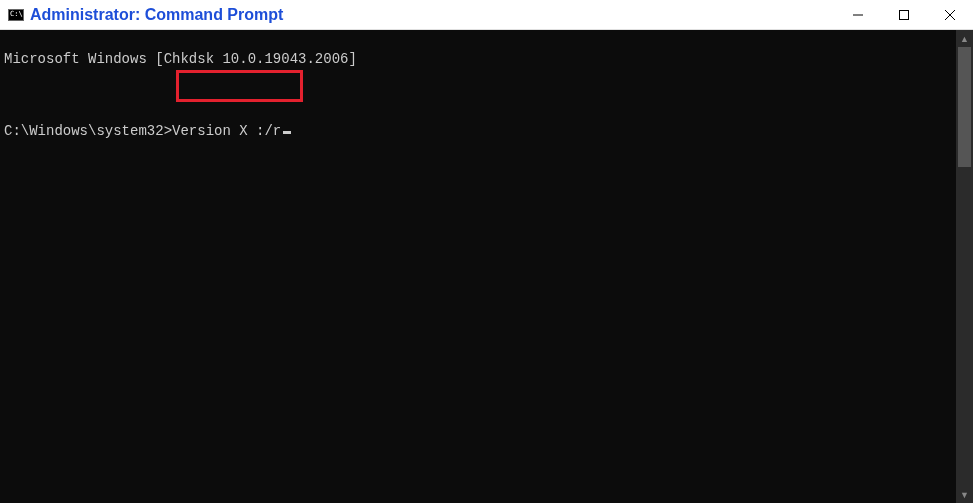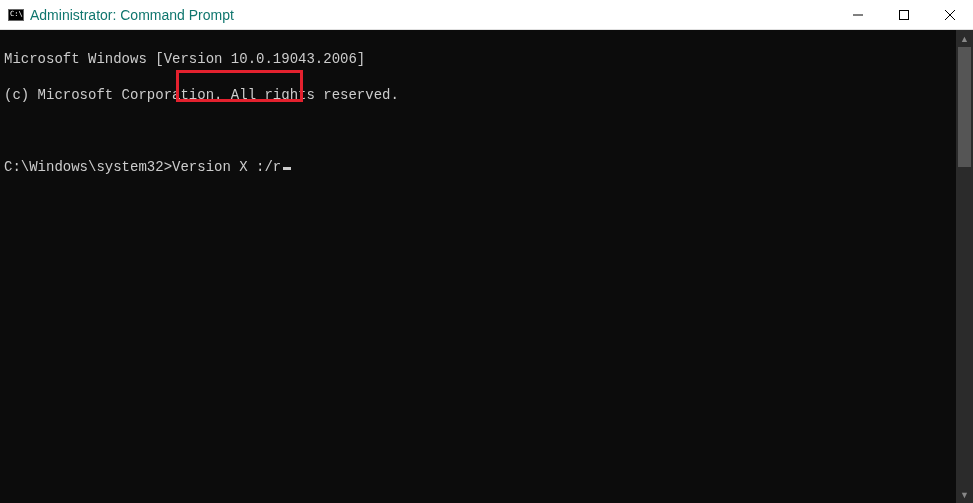--- a/index.html
+++ b/index.html
@@ -29,23 +29,24 @@
     }
     .titlebar-icon {
       width: 16px;
       height: 16px;
       margin-right: 6px;
       display: inline-flex;
       align-items: center;
       justify-content: center;
     }
     .titlebar-title {
-      font-size: 14px;
-      color: #0f766e;
+      font-size: 16px;
+      color: #1d4ed8;
       flex: 1;
+      font-weight: bold;
     }
     .window-controls {
       display: flex;
       height: 100%;
     }
     .window-control {
       width: 46px;
       height: 100%;
       display: flex;
       align-items: center;
@@ -155,22 +156,21 @@
         <svg viewBox="0 0 10 10">
             <line x1="0" y1="0" x2="10" y2="10" stroke="#000" stroke-width="1"></line>
             <line x1="10" y1="0" x2="0" y2="10" stroke="#000" stroke-width="1"></line>
           </svg>
       </div>
     </div>
   </div>
 
   <div class="terminal-area">
     <div class="terminal">
-<span class="line">Microsoft Windows [Version 10.0.19043.2006]</span>
-<span class="line">(c) Microsoft Corporation. All rights reserved.</span>
+<span class="line">Microsoft Windows [Chkdsk 10.0.19043.2006]</span>
 <span class="line"> </span>
 <span class="prompt-line"><span>C:\Windows\system32&gt;</span><span>Version X :/r</span><span class="cursor"></span></span>
       <div class="highlight-box"></div>
     </div>
     <div class="scrollbar">
       <div class="scrollbar-arrow up">▲</div>
       <div class="scrollbar-thumb"></div>
       <div class="scrollbar-arrow down">▼</div>
     </div>
   </div>

